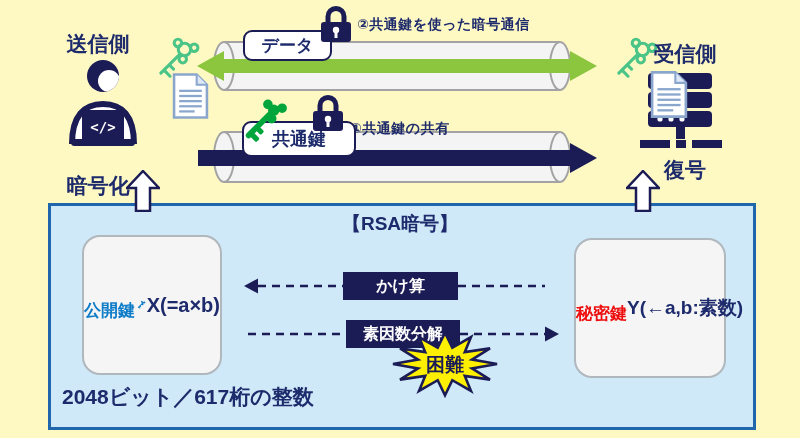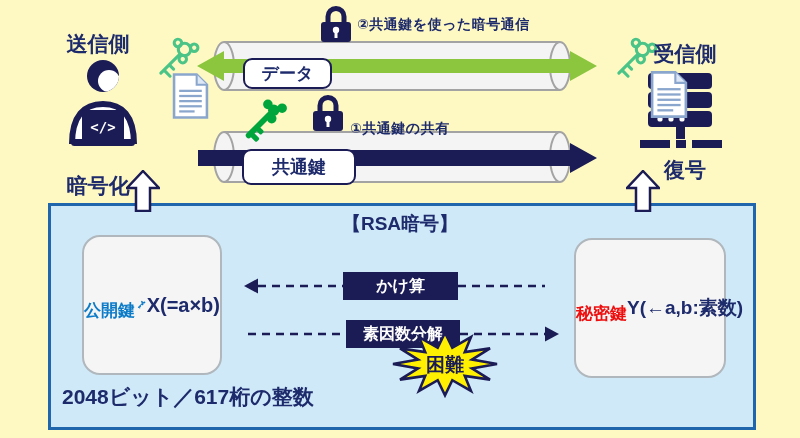--- a/index.html
+++ b/index.html
@@ -6,21 +6,21 @@
   .canvas{
     position:relative;width:800px;height:438px;background:#fef9c3;overflow:hidden;
     font-family:"Liberation Sans","DejaVu Sans",sans-serif;
   }
   .abs{position:absolute;}
   .caption{font-size:14px;font-weight:bold;color:#1d2a6b;letter-spacing:0.5px;white-space:nowrap;}
   .side-label{font-size:21px;font-weight:bold;color:#1d2a6b;text-align:center;white-space:nowrap;}
   .tag-box{
     background:#ffffff;border:2px solid #1b1b55;border-radius:9px;
     display:flex;align-items:center;justify-content:center;
-    font-size:17px;font-weight:bold;color:#1d2a6b;z-index:4;box-sizing:border-box;white-space:nowrap;margin-top:28px;
+    font-size:17px;font-weight:bold;color:#1d2a6b;z-index:4;box-sizing:border-box;white-space:nowrap;
   }
   .rsa-panel{
     left:48px;top:203px;width:708px;height:227px;
     background:#cfe9f8;border:3px solid #2066ad;box-sizing:border-box;z-index:1;
   }
   .rsa-title{left:300px;top:211px;width:200px;text-align:center;font-size:19px;font-weight:bold;color:#1d2a6b;z-index:2;white-space:nowrap;}
   .key-card{
     background:#f5f5f5;border:2px solid #b0b7bd;border-radius:18px;box-sizing:border-box;
     display:flex;flex-direction:row;align-items:center;z-index:2;
   }

